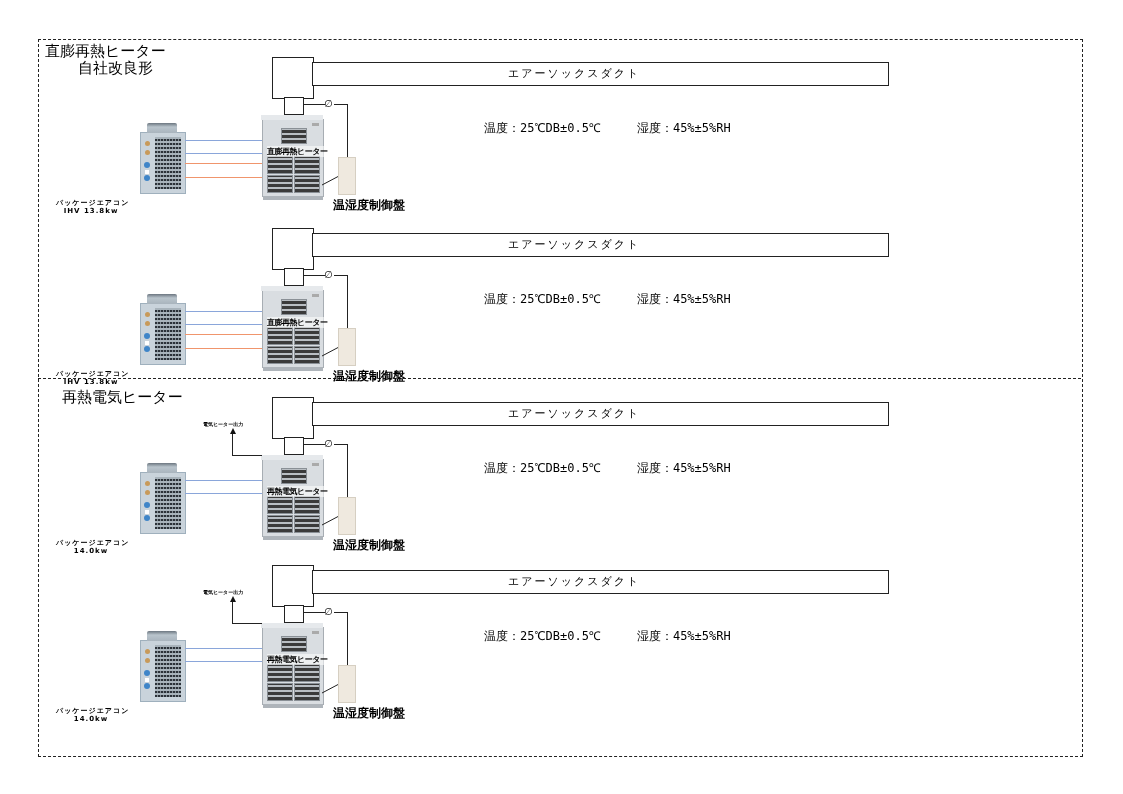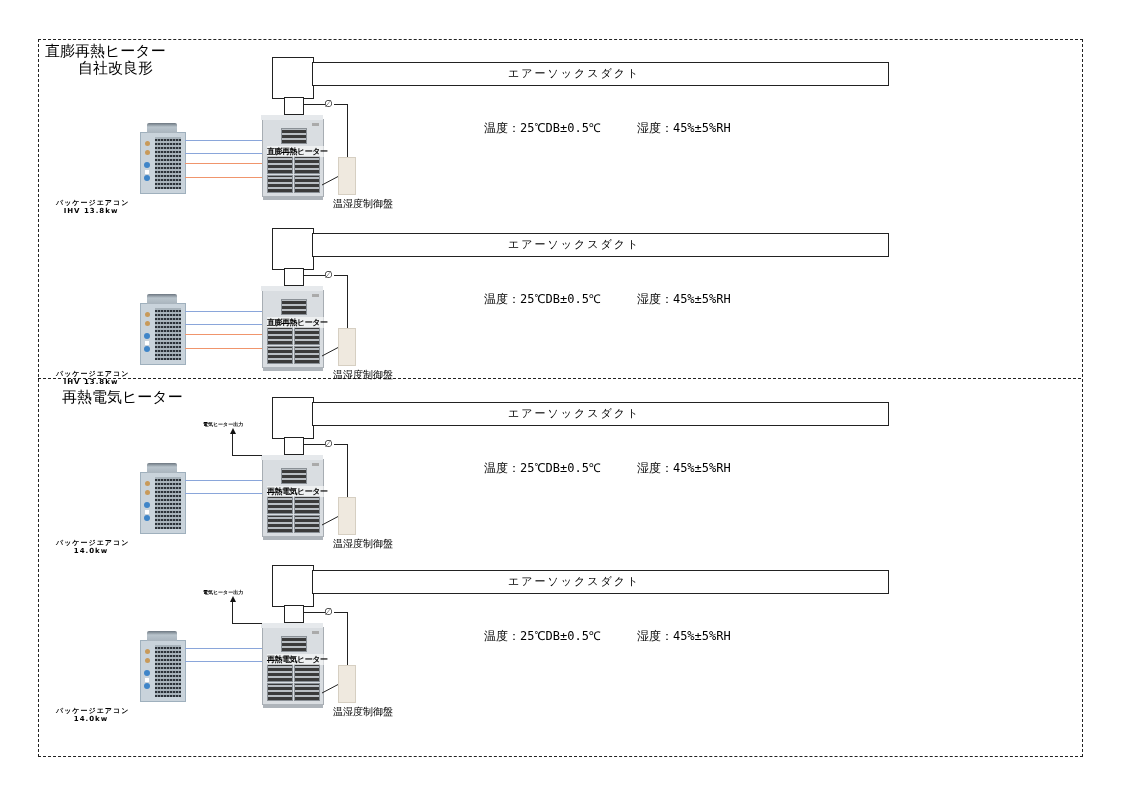--- a/index.html
+++ b/index.html
@@ -25,21 +25,21 @@
   .pipe { position:absolute; height:1px; }
   .pipe.blue { background:#8aa6da; }
   .pipe.red { background:#f0956c; }
   .indoor { position:absolute; width:60px; height:76px; background:#d9dde1; border:1px solid #a7adb3; }
   .indoor .cap { position:absolute; left:-2px; top:-5px; width:62px; height:5px; background:#e6e9ec; }
   .indoor .base { position:absolute; left:0; bottom:-4px; width:60px; height:4px; background:#aeb4ba; }
   .indoor .vent { position:absolute; background:repeating-linear-gradient(0deg,#3a3a3a 0 3px,#b9bec3 3px 5px); border:1px solid #8a9096; }
   .indoor .badge { position:absolute; right:4px; top:3px; width:7px; height:3px; background:#aaa; }
   .heater-label { position:absolute; left:4px; top:26px; font-size:8px; font-weight:bold; white-space:nowrap; background:rgba(255,255,255,.55); letter-spacing:-0.5px; }
   .ctrl { position:absolute; width:16px; height:36px; background:#efe9df; border:1px solid #d6cfc2; }
-  .ctrl-label { position:absolute; font-size:10px; font-weight:normal; white-space:nowrap;text-align:right; }
+  .ctrl-label { position:absolute; font-size:12px; font-weight:bold; white-space:nowrap;text-align:right; }
   .ac-label { position:absolute; font-size:7px; font-weight:bold; text-align:center; white-space:nowrap; line-height:8px; letter-spacing:1px; }
   .wire { position:absolute; background:#222; }
   .phi { position:absolute; font-size:10px; line-height:10px; }
   .out-label { position:absolute; font-size:5px; font-weight:bold; white-space:nowrap; }
   .arrow-up { position:absolute; width:0; height:0; border-left:3px solid transparent; border-right:3px solid transparent; border-bottom:6px solid #111; }
   svg.line { position:absolute; overflow:visible; }
 </style>
 </head>
 <body>
 

